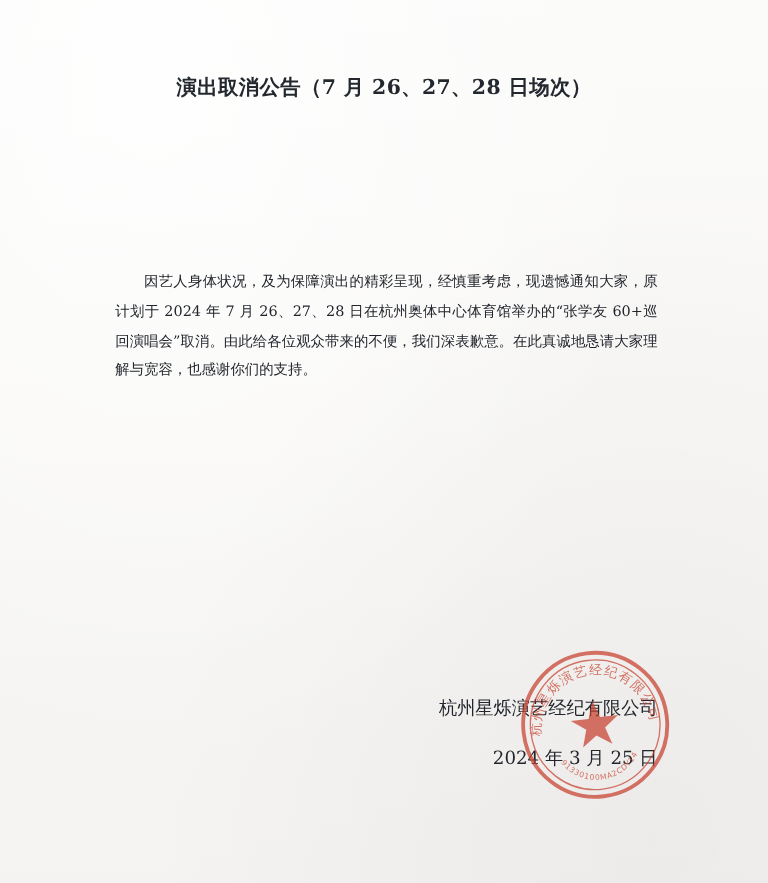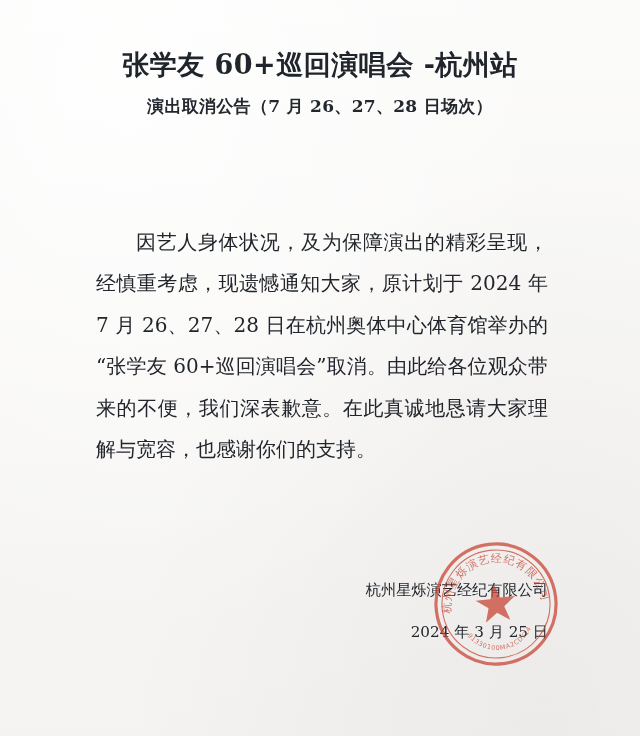--- a/index.html
+++ b/index.html
@@ -62,21 +62,21 @@
   }
 
   .body-block {
     position: absolute;
     top: 222px;
     left: 96px;
     width: 452px;
   }
 
   .body-para {
-    font-size: 20px;
+    font-size: 12px;
     line-height: 2.07;
     color: #22262c;
     text-align: justify;
     text-justify: inter-ideograph;
     text-indent: 2em;
     margin: 0 0 14px 0;
     font-family: "DejaVu Serif", "Liberation Serif", serif;
   }
 
   .signature-block {
@@ -140,21 +140,20 @@
   .seal-star {
     fill: #c8402f;
   }
 </style>
 </head>
 <body>
 
 <div id="notice-page">
 
   <div class="header-block">
-    <h1 class="doc-title">张学友 60+巡回演唱会 -杭州站</h1>
     <div class="doc-subtitle">演出取消公告（7 月 26、27、28 日场次）</div>
   </div>
 
   <div class="body-block">
     <p class="body-para">因艺人身体状况，及为保障演出的精彩呈现，经慎重考虑，现遗憾通知大家，原计划于 2024 年 7 月 26、27、28 日在杭州奥体中心体育馆举办的“张学友 60+巡回演唱会”取消。由此给各位观众带来的不便，我们深表歉意。在此真诚地恳请大家理解与宽容，也感谢你们的支持。</p>
   </div>
 
   <div class="signature-block">
     <div class="sig-org">杭州星烁演艺经纪有限公司</div>
     <div class="sig-date">2024 年 3 月 25 日</div>

